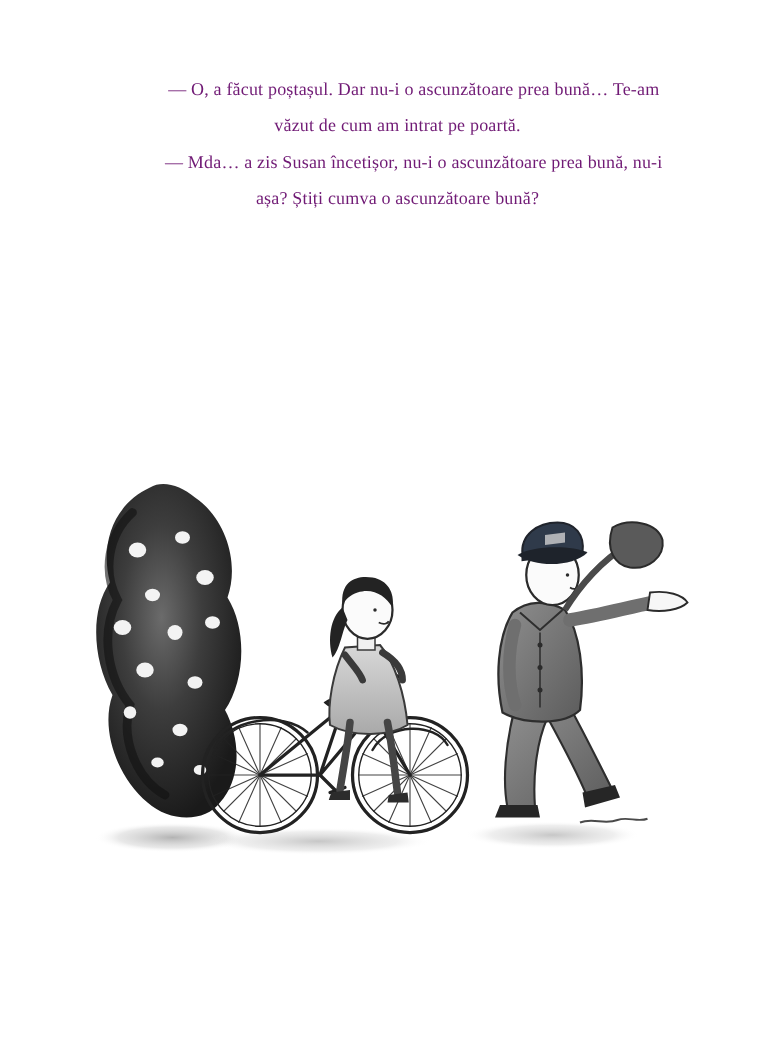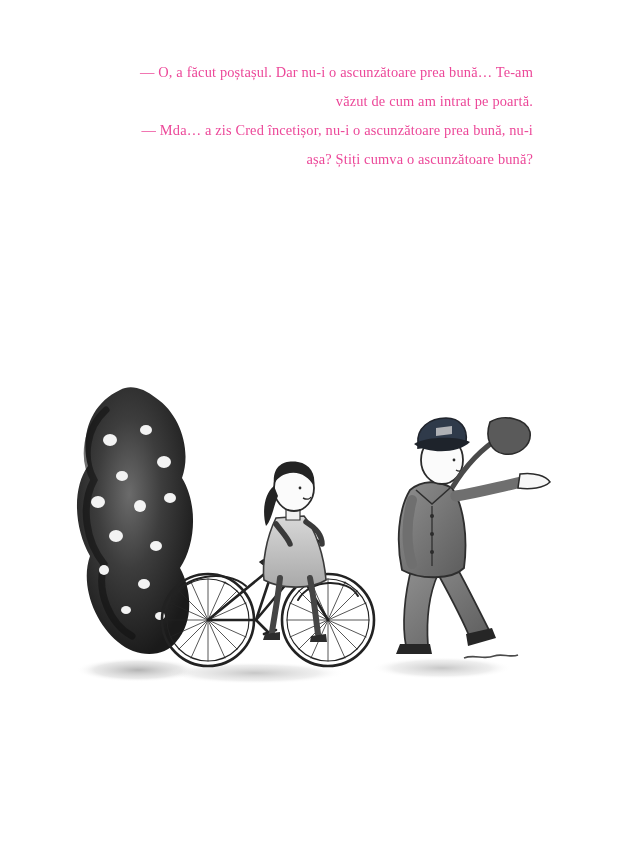--- a/index.html
+++ b/index.html
@@ -23,22 +23,22 @@
     position: absolute;
     left: 103px;
     top: 58px;
     width: 430px;
   }
   .para {
     margin: 0;
     font-family: "Liberation Serif", serif;
     font-size: 14.4px;
     line-height: 29px;
-    color: #ec4899;
-    text-align: right;
+    color: #701a75;
+    text-align: center;
     text-indent: 26px;
     letter-spacing: 0.15px;
   }
   .illustration {
     position: absolute;
     left: 60px;
     top: 370px;
     width: 510px;
     height: 340px;
   }
@@ -46,21 +46,21 @@
     display: block;
   }
 </style>
 </head>
 <body>
 
 <div class="page">
 
   <div class="text-block">
     <p class="para">— O, a făcut poștașul. Dar nu-i o ascunzătoare prea bună… Te-am văzut de cum am intrat pe poartă.</p>
-    <p class="para">— Mda… a zis Cred încetișor, nu-i o ascunzătoare prea bună, nu-i așa? Știți cumva o ascunzătoare bună?</p>
+    <p class="para">— Mda… a zis Susan încetișor, nu-i o ascunzătoare prea bună, nu-i așa? Știți cumva o ascunzătoare bună?</p>
   </div>
 
   <div class="illustration">
     <svg width="510" height="340" viewBox="0 0 510 340" xmlns="http://www.w3.org/2000/svg">
       <defs>
         <radialGradient id="bushgrad" cx="45%" cy="40%" r="62%">
           <stop offset="0%" stop-color="#6b6b6b"></stop>
           <stop offset="45%" stop-color="#3d3d3d"></stop>
           <stop offset="100%" stop-color="#1a1a1a"></stop>
         </radialGradient>

